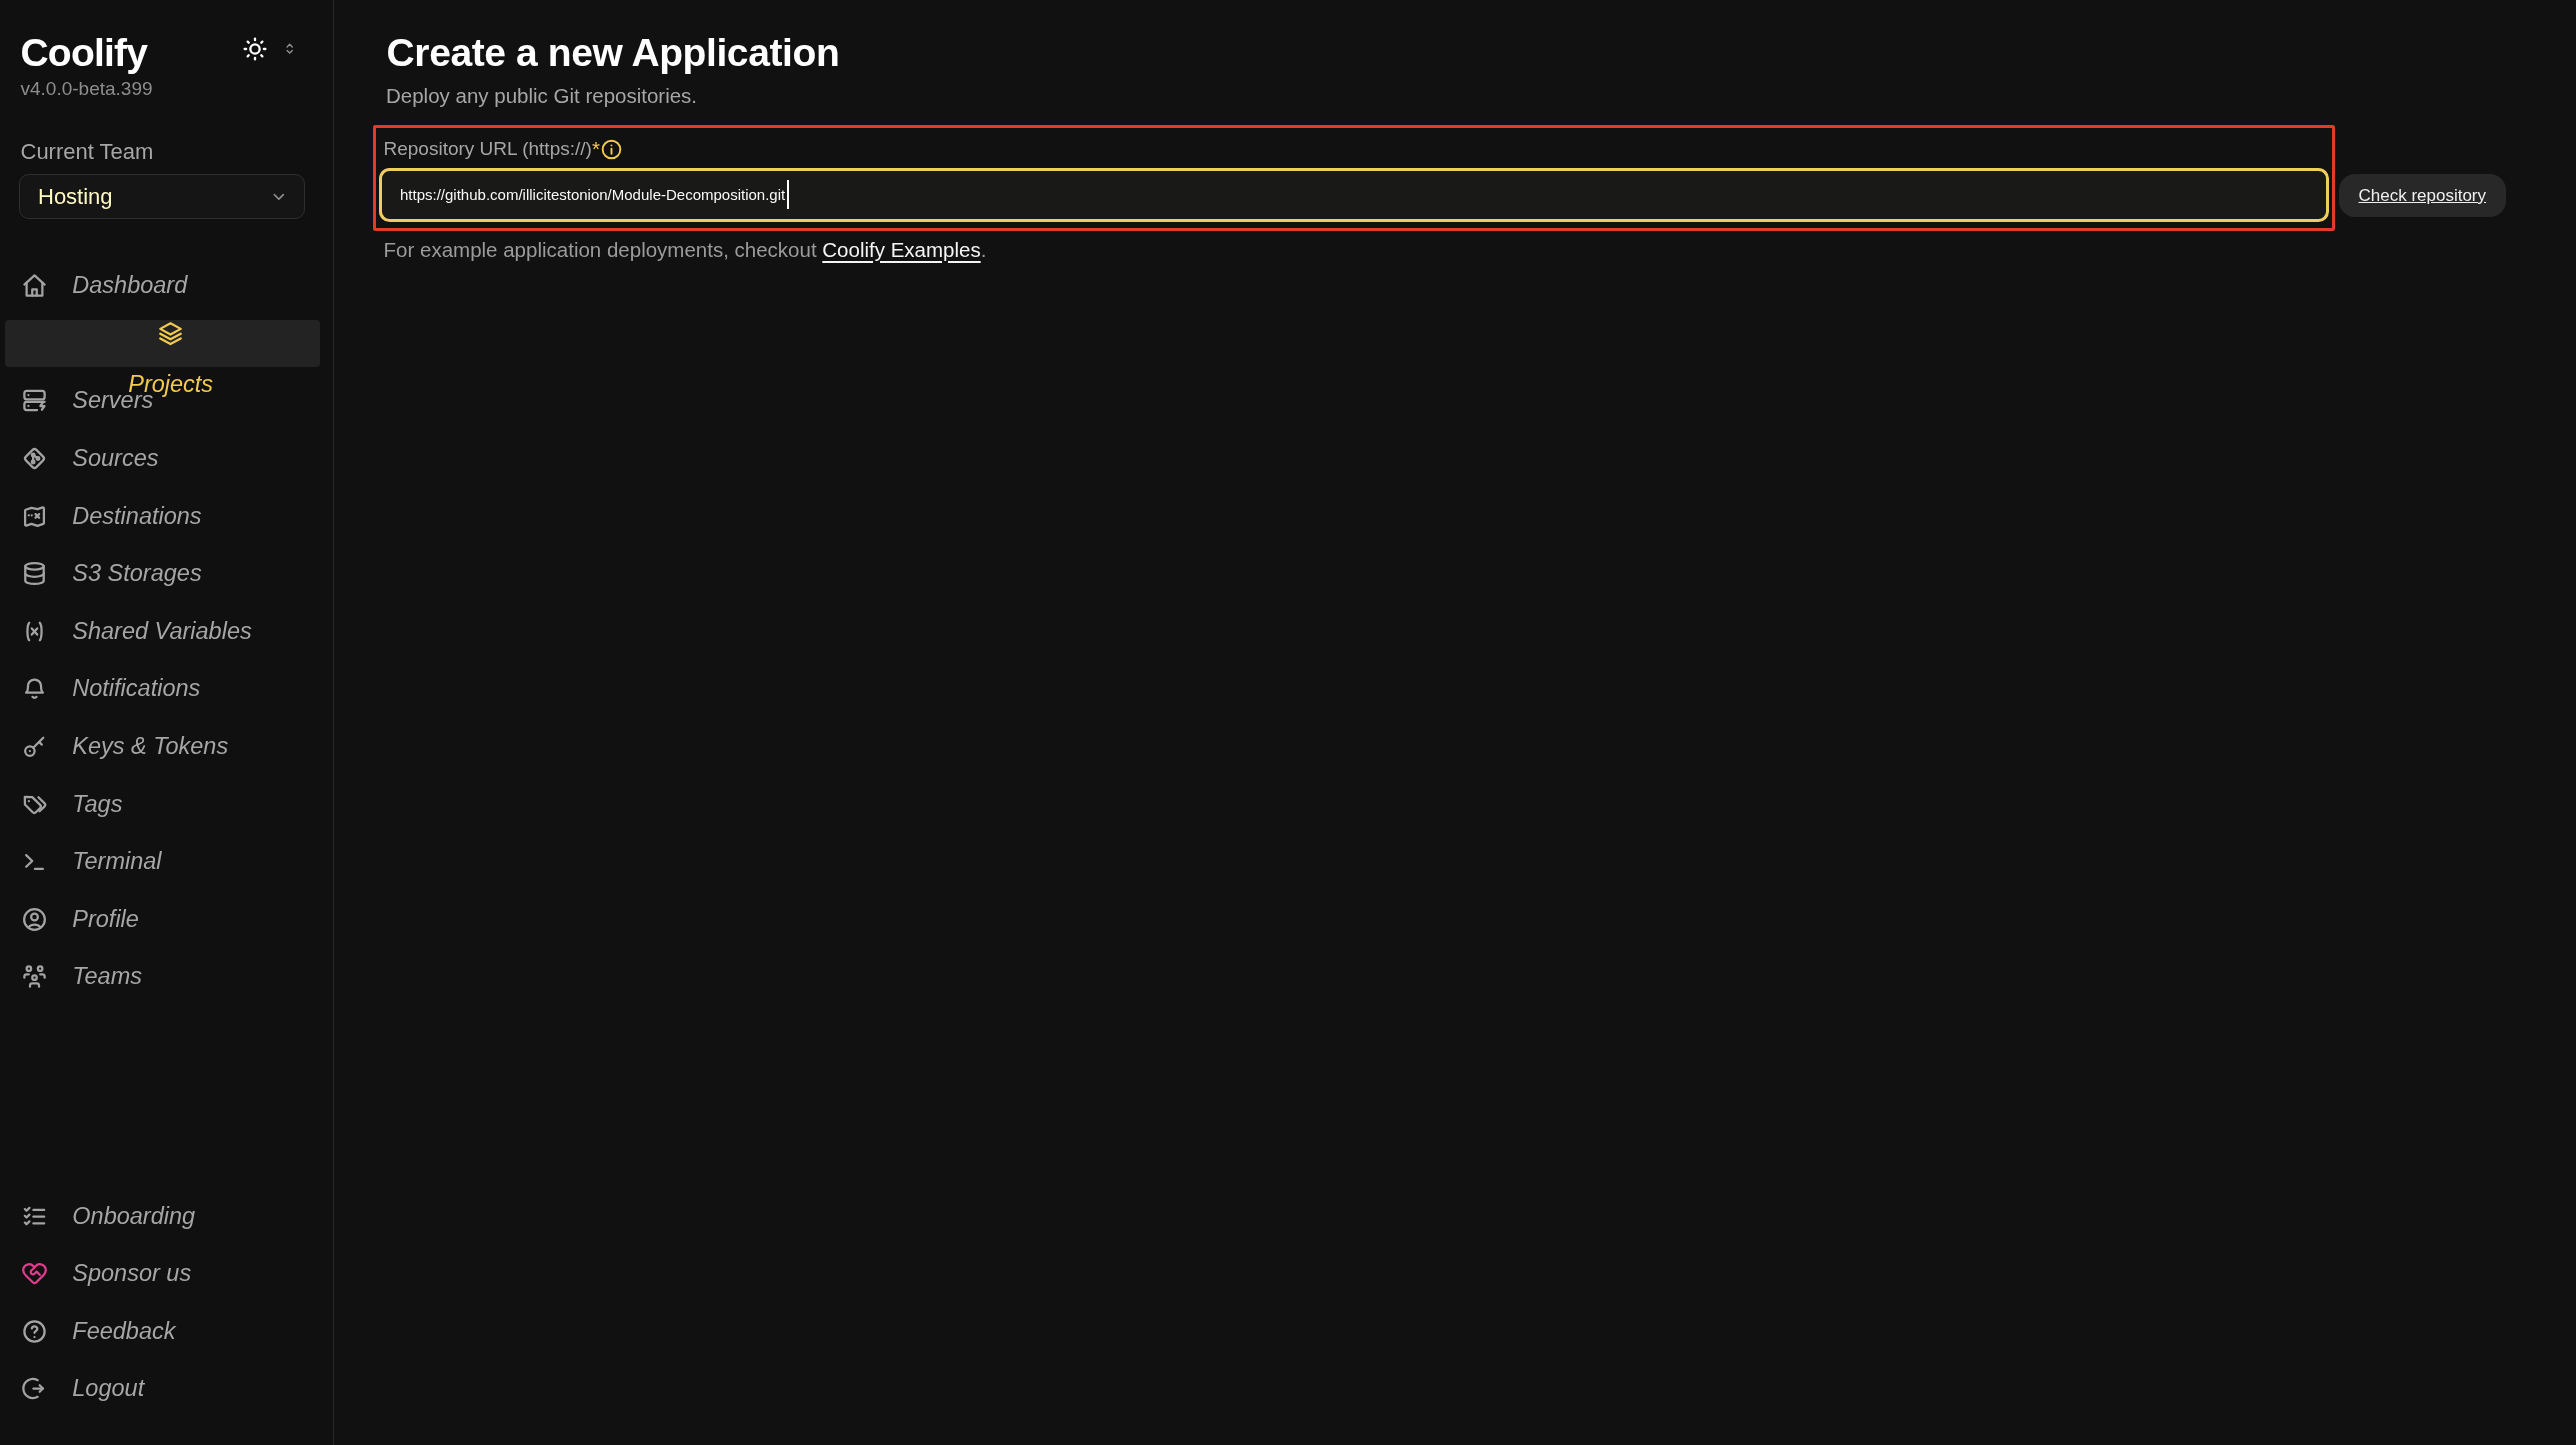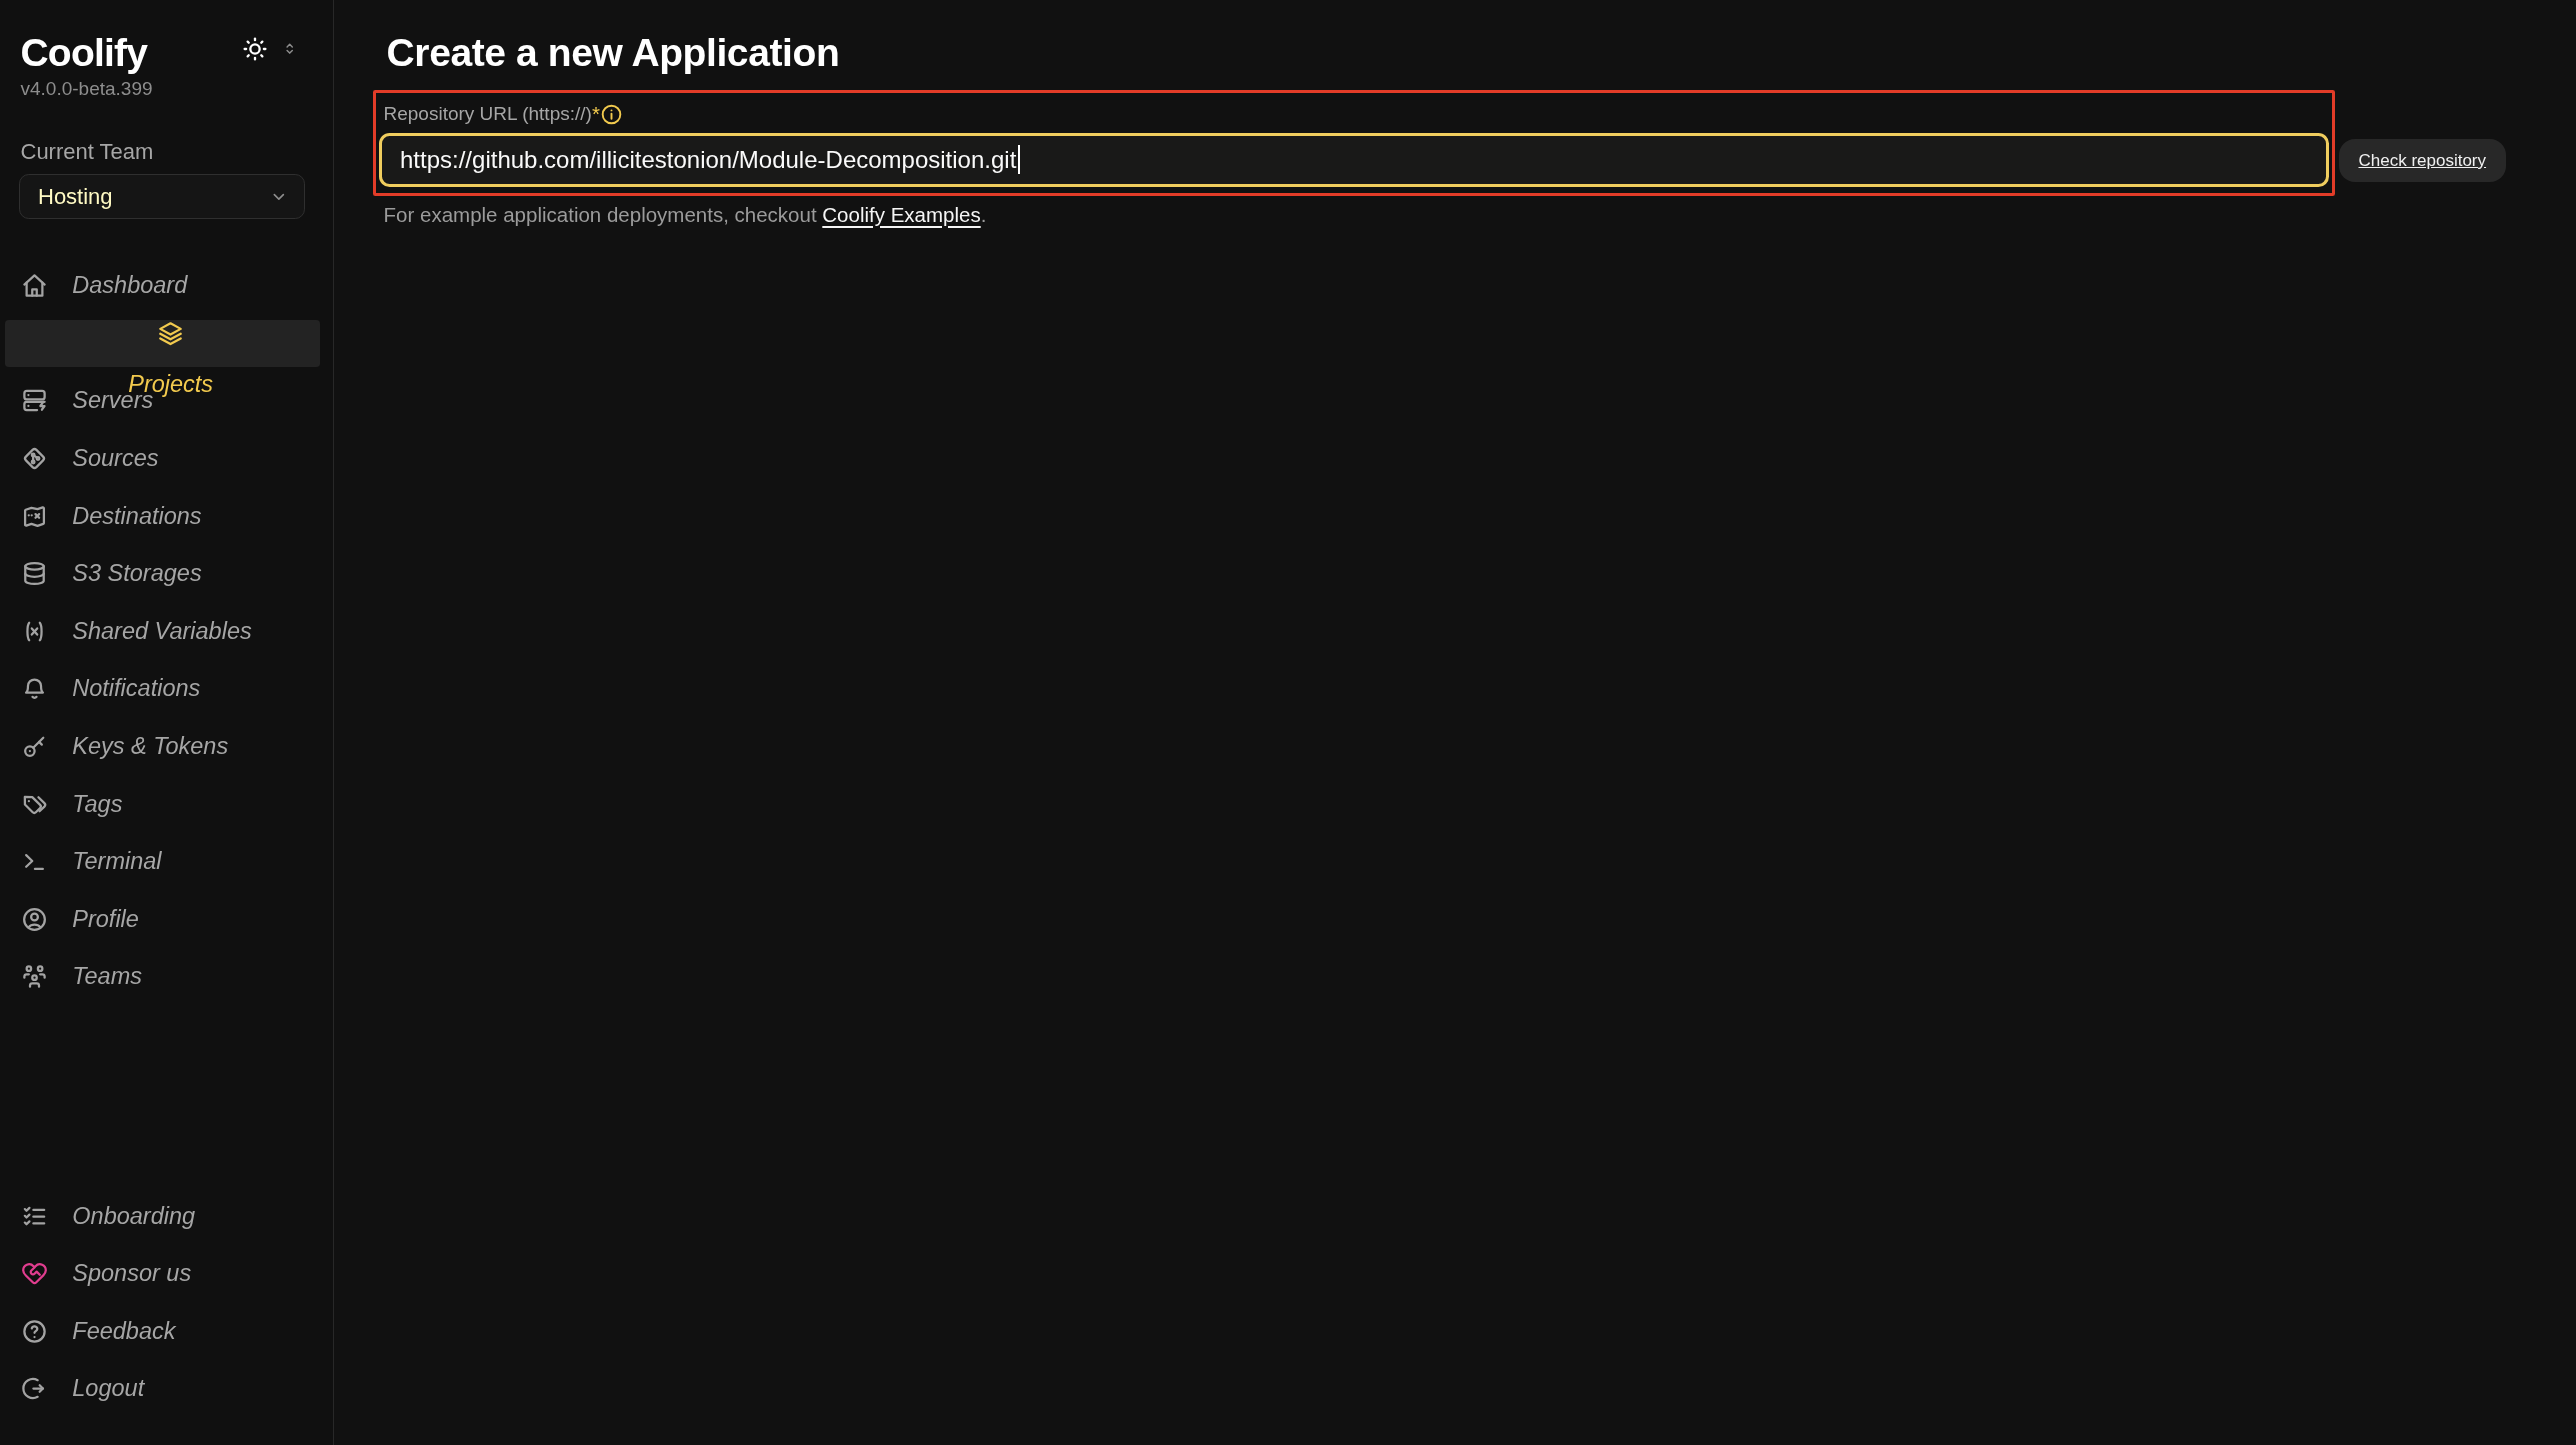--- a/index.html
+++ b/index.html
@@ -90,21 +90,21 @@
   }
   .req { color: #f2ca4e; font-size: 20.5px; }
   .url-input {
     margin-top: 6.8px;
     height: 54px;
     border: 3px solid #f0cd5e;
     border-radius: 10.6px;
     background: #191918;
     display: flex; align-items: center;
     padding: 0 18px;
-    font-size: 24px; color: #fafafa;
+    font-size: 15px; color: #fafafa;
     cursor: text;
     white-space: nowrap; overflow: hidden;
   }
   .caret { display: inline-block; width: 2.3px; height: 29px; background: #ffffff; margin-left: 1.5px; }
   .check-btn {
     margin: 49px 0 0 3.8px;
     height: 43px;
     padding: 0 19.7px;
     background: #282828;
     border: none; border-radius: 16px;
@@ -331,20 +331,21 @@
         </svg>
         <span>Logout</span>
       </div>
 
     </nav>
   </aside>
 
   <main class="main">
 
     <h1 class="page-title">Create a new Application</h1>
+    <div class="page-subtitle">Deploy any public Git repositories.</div>
 
     <div class="form-row">
 
       <div class="hl-box">
         <div class="field-label">
           <span>Repository URL (https://)</span>
           <span class="req">*</span>
           <svg class="ic" width="23" height="23" viewBox="0 0 24 24" stroke-width="1.9" style="color:#f2ca4e">
             <circle cx="12" cy="12" r="9.2"></circle>
               <path d="M12 11.2v5.2"></path>

